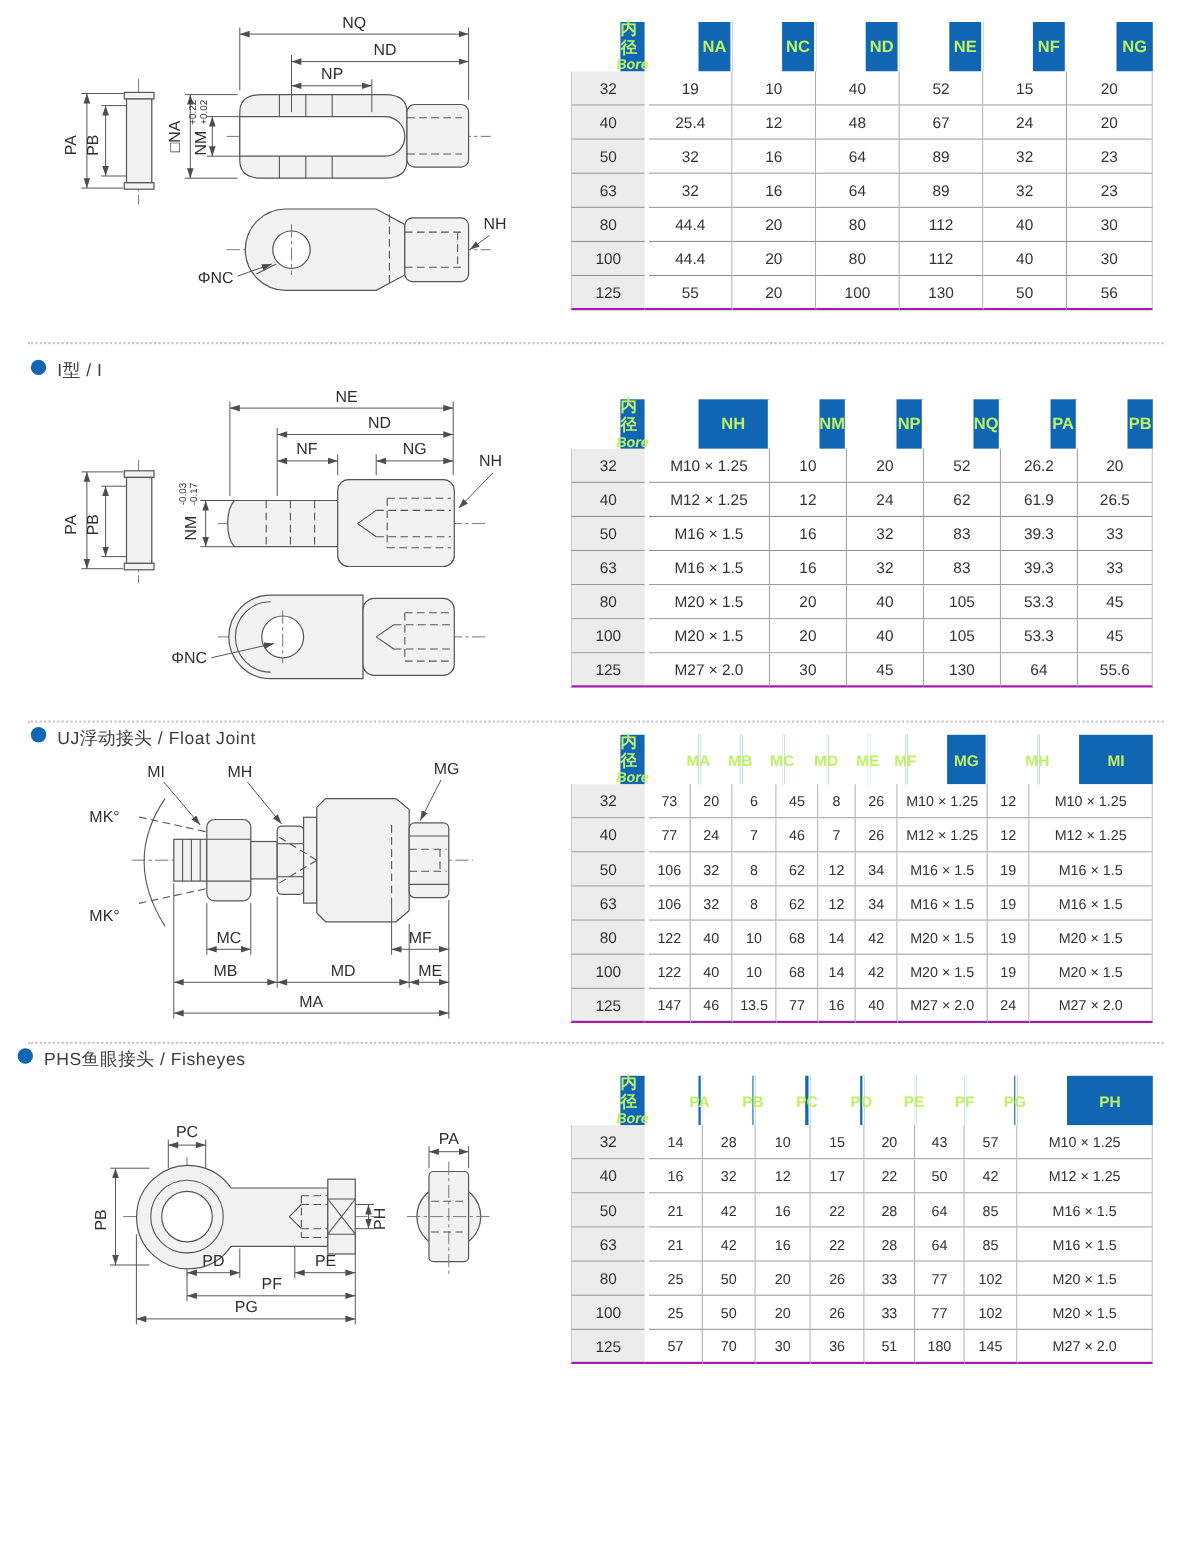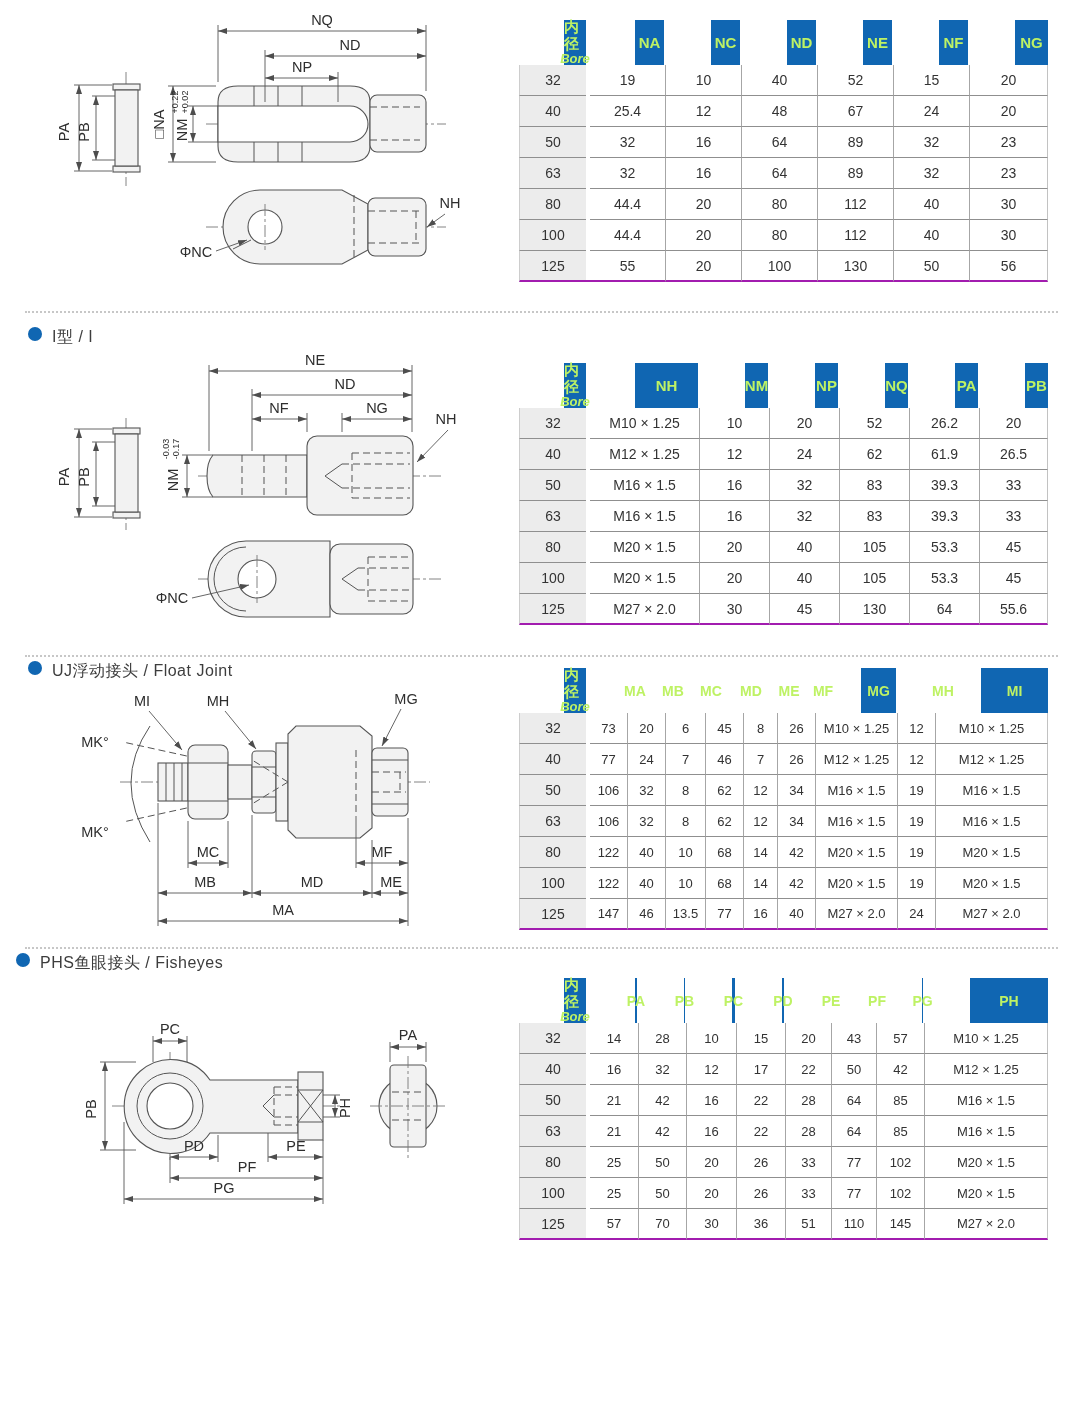--- a/index.html
+++ b/index.html
@@ -654,19 +654,19 @@
         <div class="cell td">77</div>
         <div class="cell td">102</div>
         <div class="cell td lastcol">M20 × 1.5</div>
         <div class="cell td bore lastrow">125</div>
         <div class="cell sp lastrow"></div>
         <div class="cell td lastrow">57</div>
         <div class="cell td lastrow">70</div>
         <div class="cell td lastrow">30</div>
         <div class="cell td lastrow">36</div>
         <div class="cell td lastrow">51</div>
-        <div class="cell td lastrow">110</div>
+        <div class="cell td lastrow">180</div>
         <div class="cell td lastrow">145</div>
         <div class="cell td lastcol lastrow">M27 × 2.0</div>
       </div>
   </section>
 
 </div>
 
 </body></html>

